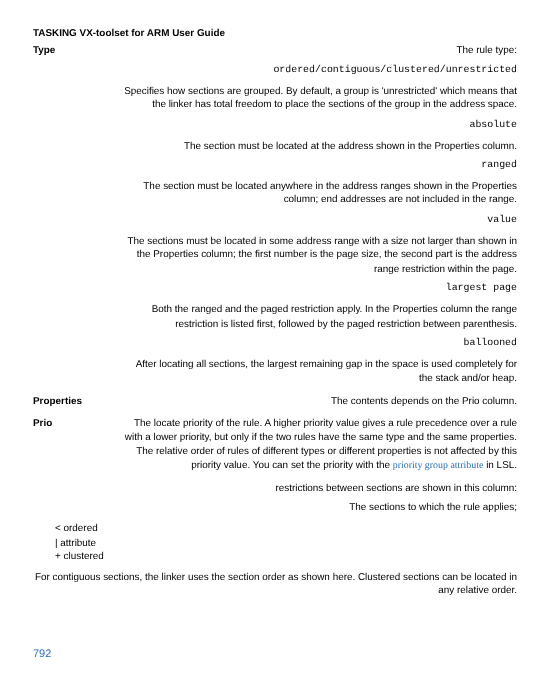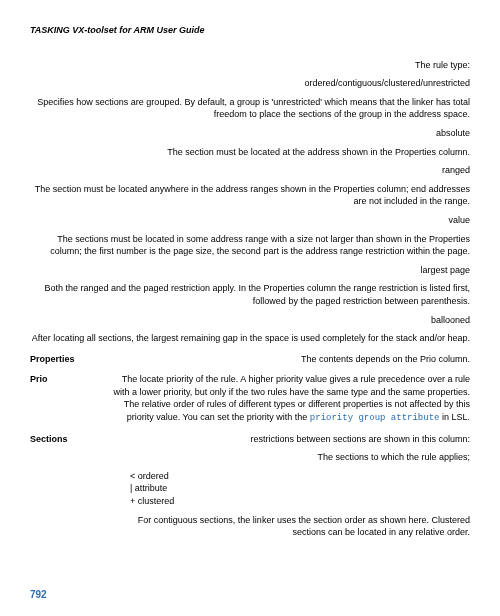--- a/index.html
+++ b/index.html
@@ -9,72 +9,72 @@
       line-height: 1.4;
       color: #000;
       width: 500px;
       height: 616px;
       padding: 24px 30px 18px 30px;
       background: #fff;
       position: relative;
     }
     .header {
       font-weight: bold;
-      font-style: italic;
       font-size: 9px;
-      margin-bottom: 22px;
+      margin-bottom: 2px;
     }
     .row {
       display: flex;
       margin-bottom: 2px;
     }
     .label {
       width: 80px;
       flex-shrink: 0;
       font-weight: bold;
       font-size: 9px;
     }
     .content {
       flex: 1;
       font-size: 9px;
     }
     .content p {
       margin-bottom: 6px;
       text-align: right;
     }
     .mono {
-      font-family: Liberation Sans, sans-serif;
+      font-family: Liberation Mono, monospace;
       font-size: 9px;
     }
     .mono-blue {
-      font-family: Liberation Mono, monospace;
+      font-family: Liberation Serif, serif;
       font-size: 9px;
       color: #2a6fb5;
     }
     .indent-list {
       margin-left: 20px;
       font-family: Liberation Sans, sans-serif;
       font-size: 9px;
       margin-bottom: 6px;
     }
     .page-num {
       position: absolute;
       bottom: 14px;
       left: 30px;
-      font-weight: bold;
+      font-weight: normal;
       color: #2a6fb5;
       font-size: 10px;
     }
   </style>
 </head>
 <body>
 
 <div class="header">TASKING VX-toolset for ARM User Guide</div>
 
 <div class="row">
+  <div class="label">Type</div>
   <div class="content">
     <p>The rule type:</p>
     <p class="mono">ordered/contiguous/clustered/unrestricted</p>
     <p>Specifies how sections are grouped. By default, a group is 'unrestricted' which means that the linker has total freedom to place the sections of the group in the address space.</p>
     <p class="mono">absolute</p>
     <p>The section must be located at the address shown in the Properties column.</p>
     <p class="mono">ranged</p>
     <p>The section must be located anywhere in the address ranges shown in the Properties column; end addresses are not included in the range.</p>
     <p class="mono">value</p>
     <p>The sections must be located in some address range with a size not larger than shown in the Properties column; the first number is the page size, the second part is the address range restriction within the page.</p>
@@ -93,21 +93,20 @@
 </div>
 
 <div class="row">
   <div class="label">Prio</div>
   <div class="content">
     <p><span>The locate priority of the rule. A higher priority value gives a rule precedence over a rule with a lower priority, but only if the two rules have the same type and the same properties. The relative order of rules of different types or different properties is not affected by this priority value. You can set the priority with the </span><span class="mono-blue">priority group attribute</span><span> in LSL.</span></p>
   </div>
 </div>
 
 <div class="row">
-  <div class="label">Sections</div>
   <div class="content">
     <p>restrictions between sections are shown in this column:</p>
     <p>The sections to which the rule applies;</p>
     <div class="indent-list">
       <div>&lt;   ordered</div>
       <div>|   attribute</div>
       <div>+   clustered</div>
     </div>
     <p>For contiguous sections, the linker uses the section order as shown here. Clustered sections can be located in any relative order.</p>
   </div>

